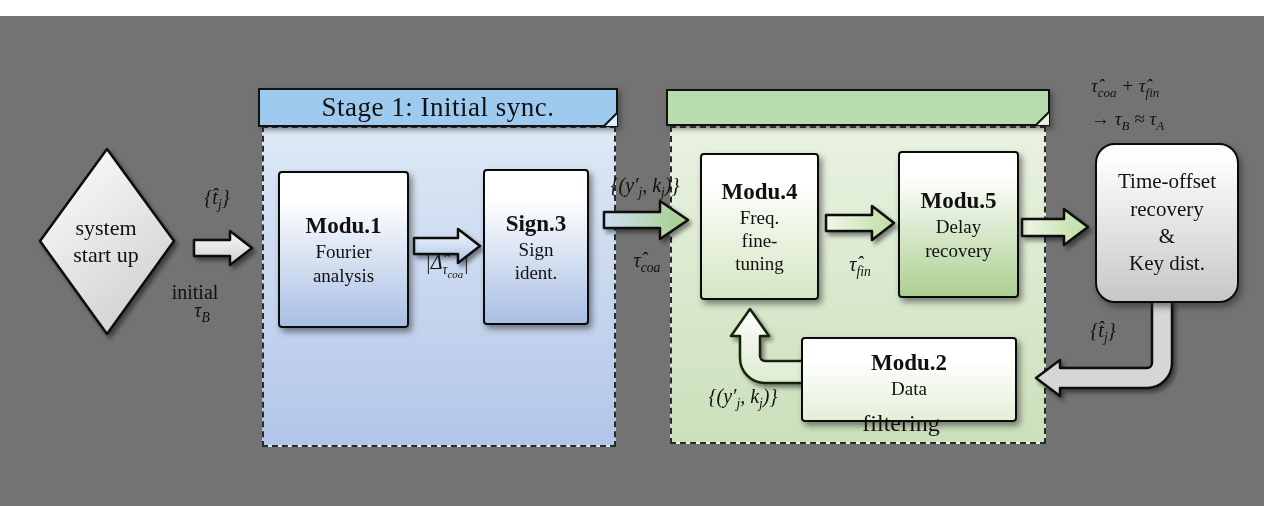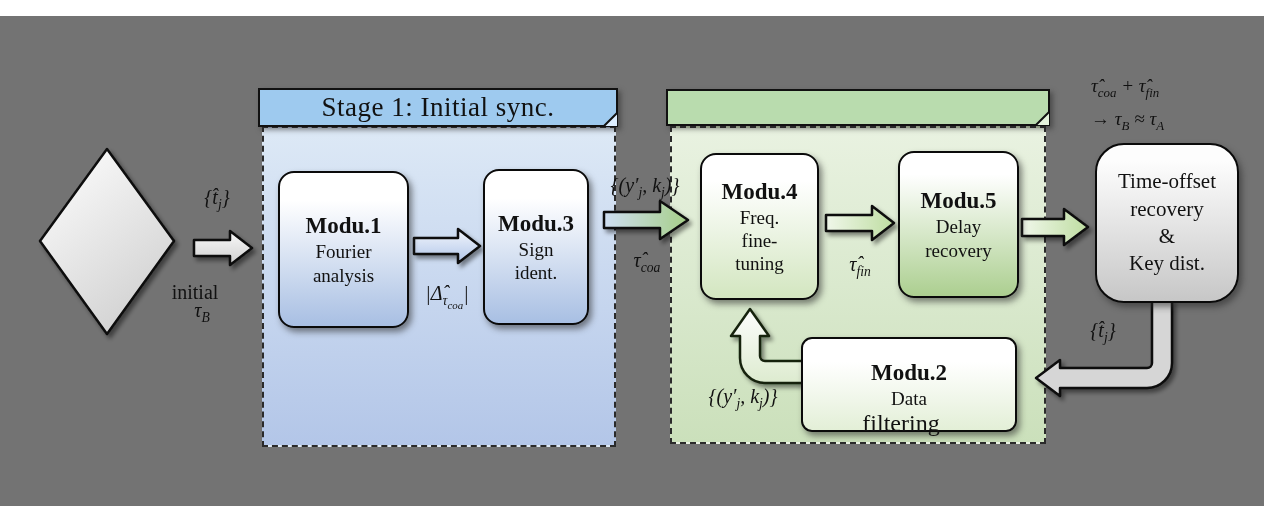--- a/index.html
+++ b/index.html
@@ -16,32 +16,32 @@
   
   .arrows { position:absolute; left:0; top:0; }
   
   .ribbon { position:absolute; display:flex; align-items:center; justify-content:center;
             border:2px solid #111; font-size:27px; letter-spacing:0.5px;
             box-shadow:3px 3px 5px rgba(40,40,40,.5); }
   .ribbon.r1 { left:258px; top:72px; width:356px; height:35px; background:#9ecaef; }
   .ribbon.r2 { left:666px; top:73px; width:380px; height:33px; background:#b9dcae; }
   .fold { position:absolute; right:-2px; bottom:-2px; line-height:0; }
   
-  .modu { position:absolute; border:2.5px solid #0a0a0a; border-radius:16px;
+  .modu { position:absolute; border:2.5px solid #0a0a0a; border-radius:4px;
           display:flex; flex-direction:column; justify-content:center; align-items:center;
           text-align:center; box-shadow:3px 4px 6px rgba(40,40,40,.55); line-height:1.22; }
   .modu-title { font-weight:bold; font-size:23px; }
   .modu-line  { font-size:19px; }
   .m1 { left:278px; top:155px; width:127px; height:153px; background:linear-gradient(#ffffff 18%, #a8bfe3); }
   .m3 { left:483px; top:153px; width:102px; height:152px; background:linear-gradient(#ffffff 18%, #a8bfe3); }
   .m4 { left:700px; top:137px; width:115px; height:143px; background:linear-gradient(#ffffff 18%, #d3e6c0); }
   .m5 { left:898px; top:135px; width:117px; height:143px; background:linear-gradient(#ffffff 15%, #accf90); }
-  .m2 { left:801px; top:321px; width:212px; height:71px; border-radius:11px; justify-content:flex-start;
-        padding-top:20px; background:linear-gradient(#ffffff 25%, #e3efd7); }
-  .outbox { left:1095px; top:127px; width:140px; height:156px; border-radius:29px;
+  .m2 { left:801px; top:321px; width:212px; height:71px; border-radius:4px; justify-content:flex-start;
+        padding-top:10px; background:linear-gradient(#ffffff 25%, #e3efd7); }
+  .outbox { left:1095px; top:127px; width:140px; height:156px; border-radius:20px;
             background:linear-gradient(#fdfdfd 10%, #c7c7c7); }
   .outbox .modu-line { font-size:21px; line-height:1.3; }
   
   .mlabel { position:absolute; font-size:20px; font-style:italic; white-space:nowrap;
             transform:translateX(-50%); }
   .mlabel.upright { font-style:normal; }
   .mlabel sub { font-size:0.68em; font-style:italic; }
   .mlabel sub sub { font-size:0.8em; }
   .flabel { position:absolute; left:1091px; top:57px; font-size:19px; font-style:italic;
             line-height:26px; white-space:nowrap; }
@@ -114,29 +114,33 @@
     </span>
   </div>
   <div class="ribbon r2">
     <span class="fold">
       <svg width="15" height="15">
           <path d="M 0 15 L 15 0 L 15 15 Z" fill="#e4f3dc" stroke="#111" stroke-width="2"></path>
         </svg>
     </span>
   </div>
 
+  <div class="dtext">
+    <div>system</div>
+    <div>start up</div>
+  </div>
 
   <div class="modu m1">
     <div class="modu-title">Modu.1</div>
     <div class="modu-line">Fourier</div>
     <div class="modu-line">analysis</div>
   </div>
 
   <div class="modu m3">
-    <div class="modu-title">Modu.3</div>
+    <div class="modu-title">Sign.3</div>
     <div class="modu-line">Sign</div>
     <div class="modu-line">ident.</div>
   </div>
 
   <div class="modu m4">
     <div class="modu-title">Modu.4</div>
     <div class="modu-line">Freq.</div>
     <div class="modu-line">fine-</div>
     <div class="modu-line">tuning</div>
   </div>
@@ -163,21 +167,21 @@
   <div class="mlabel" style="left:217px; top:170px;">
     <span>{t̂</span><sub>j</sub><span>}</span>
   </div>
 
   <div class="mlabel upright" style="left:195px; top:265px;">initial</div>
 
   <div class="mlabel" style="left:202px; top:283px;">
     <span>τ</span><sub>B</sub>
   </div>
 
-  <div class="mlabel" style="left:447px; top:266px;">
+  <div class="mlabel" style="left:447px; top:235px;">
     <span>|Δ̂</span><sub><span>τ</span><sub>coa</sub></sub><span>|</span>
   </div>
 
   <div class="mlabel" style="left:645px; top:158px;">
     <span>{(y′</span><sub>j</sub><span>, k</span><sub>j</sub><span>)}</span>
   </div>
 
   <div class="mlabel" style="left:647px; top:233px;">
     <span>τ̂</span><sub>coa</sub>
   </div>

